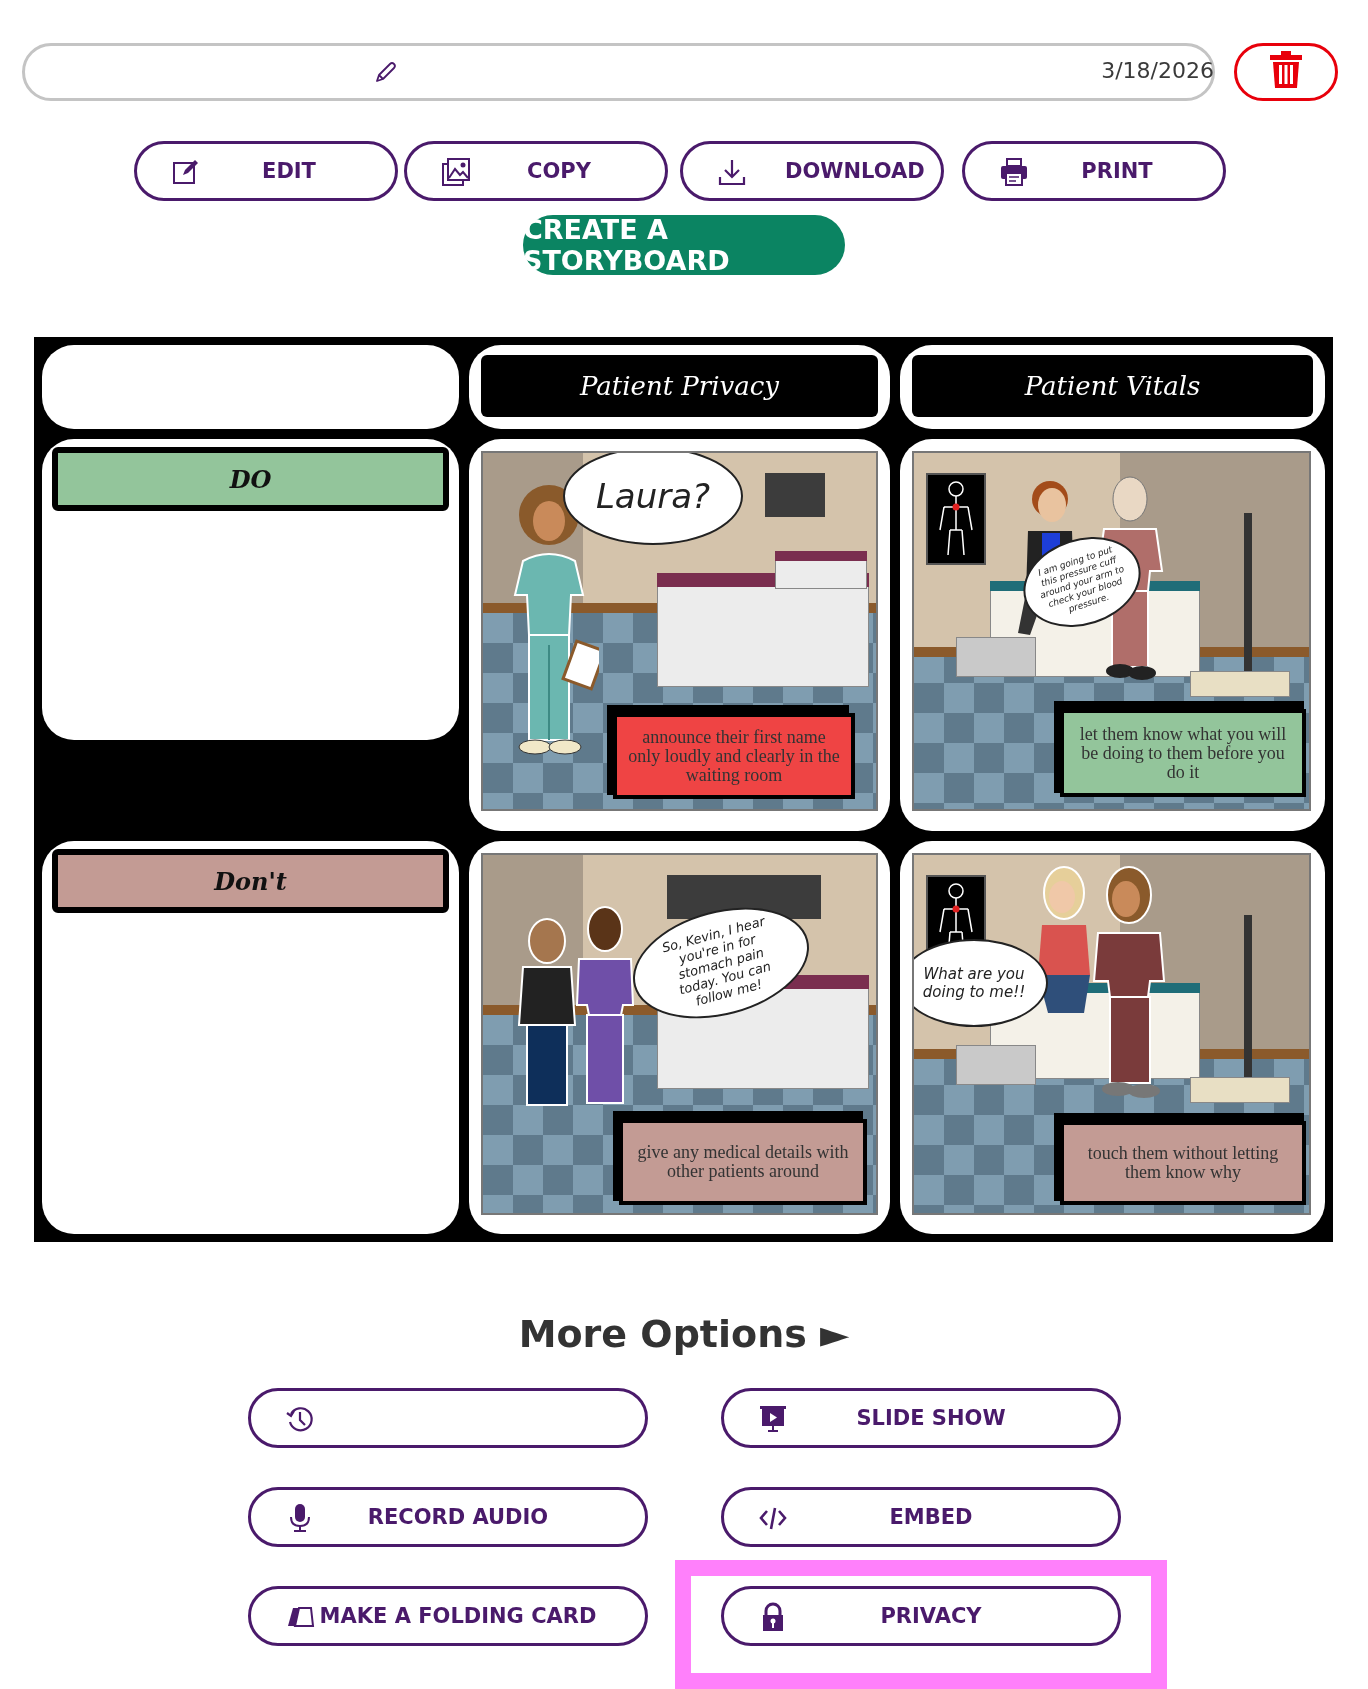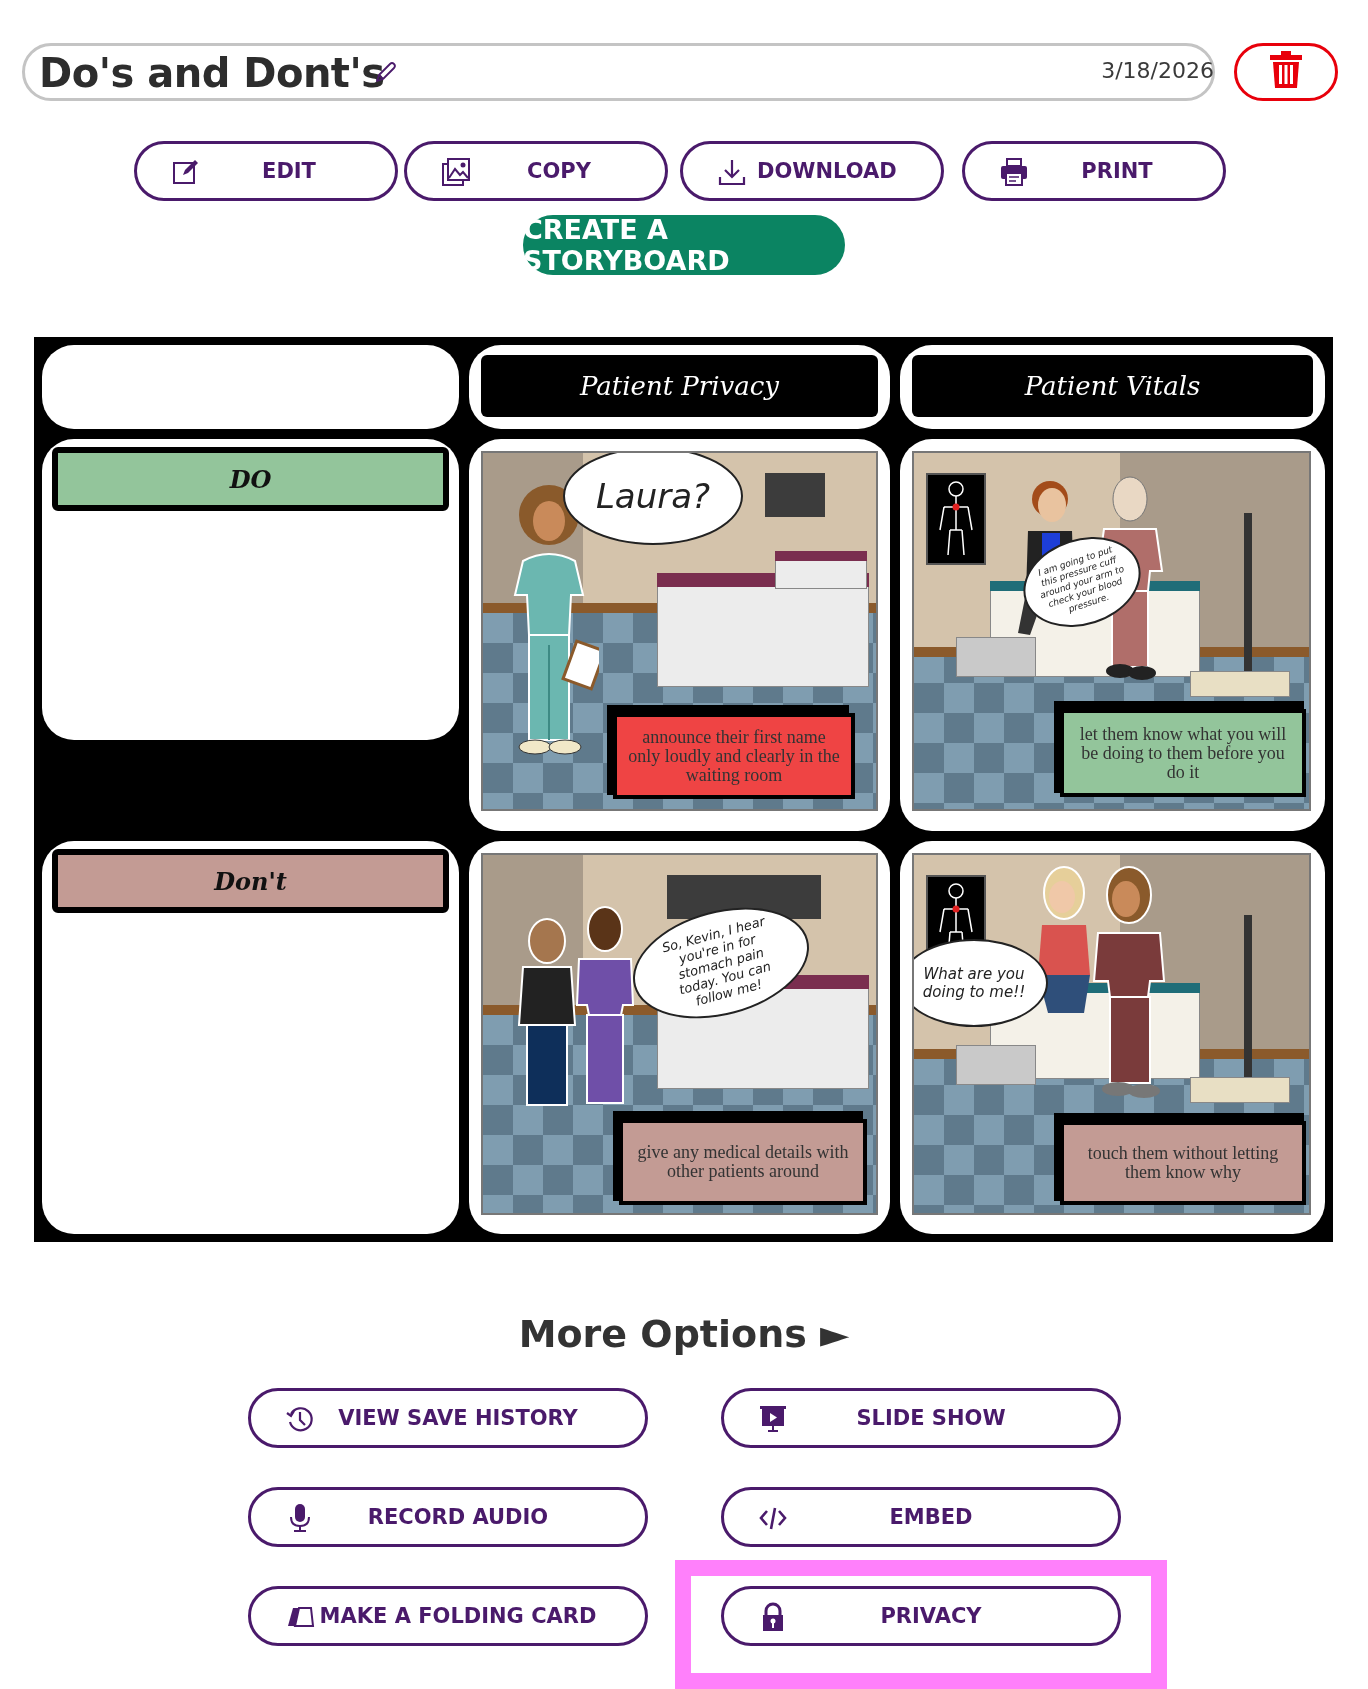--- a/index.html
+++ b/index.html
@@ -59,21 +59,20 @@
   .opt-btn { position: absolute; width: 400px; height: 60px; border: 3px solid #4a1a6b; border-radius: 30px; background: #fff;
     color: #4a1a6b; font-weight: bold; font-size: 21px; font-family: "DejaVu Sans", sans-serif; cursor: pointer; }
   .opt-btn .icon { position: absolute; left: 34px; top: 13px; width: 30px; height: 30px; }
   .opt-btn .label { position: absolute; inset: 0; display:flex; align-items:center; justify-content:center; padding-left: 20px; }
   .highlight { position: absolute; left: 675px; top: 1560px; width: 492px; height: 129px; border: 16px solid #ff80fb; }
 </style>
 </head>
 <body>
 
 <div class="title-bar">
-  <span class="title-text">Do's and Dont's</span>
   <span class="pencil">
     <svg width="26" height="26" viewBox="0 0 26 26">
         <path d="M5 21 L7 15 L18 4 Q20 2 22 4 Q24 6 22 8 L11 19 Z M7 15 L11 19" fill="none" stroke="#4a1a6b" stroke-width="1.8" stroke-linejoin="round"></path>
       </svg>
   </span>
   <span class="date-text">3/18/2026</span>
 </div>
 <div class="trash-btn">
   <span>
     <svg width="34" height="38" viewBox="0 0 34 38">
@@ -107,21 +106,21 @@
   </span>
   <span class="label">COPY</span>
 </div>
 <div class="action-btn lbl-left" style="left:680px;top:141px;width:264px;">
   <span class="icon" style="left:34px;">
     <svg width="30" height="30" viewBox="0 0 30 30">
         <path d="M15 3 V20 M8 13 L15 20 L22 13" fill="none" stroke="#4a1a6b" stroke-width="2.2"></path>
         <path d="M3 20 V27 H27 V20" fill="none" stroke="#4a1a6b" stroke-width="2.2"></path>
       </svg>
   </span>
-  <span class="label" style="padding-left:74px;">DOWNLOAD</span>
+  <span class="label" style="padding-left:102px;">DOWNLOAD</span>
 </div>
 <div class="action-btn" style="left:962px;top:141px;width:264px;">
   <span class="icon">
     <svg width="30" height="30" viewBox="0 0 30 30">
         <rect x="8" y="2" width="14" height="7" fill="none" stroke="#4a1a6b" stroke-width="2"></rect>
         <rect x="2" y="9" width="26" height="13" rx="2" fill="#4a1a6b"></rect>
         <rect x="7" y="16" width="16" height="12" fill="#fff" stroke="#4a1a6b" stroke-width="2"></rect>
         <line x1="10" y1="20" x2="20" y2="20" stroke="#4a1a6b" stroke-width="1.5"></line>
         <line x1="10" y1="24" x2="17" y2="24" stroke="#4a1a6b" stroke-width="1.5"></line>
       </svg>
@@ -277,21 +276,20 @@
 <div class="more-title">More Options ►</div>
 
 <div class="opt-btn" style="left:248px;top:1388px;">
   <span class="icon">
     <svg width="30" height="30" viewBox="0 0 30 30">
         <path d="M6 10 A11 11 0 1 1 5 18" fill="none" stroke="#4a1a6b" stroke-width="2.2"></path>
         <path d="M2 9 L6 12 L9 7" fill="none" stroke="#4a1a6b" stroke-width="2.2"></path>
         <path d="M15 8 V16 L20 21" fill="none" stroke="#4a1a6b" stroke-width="2.2"></path>
       </svg>
   </span>
-  <span class="label">VIEW SAVE HISTORY</span>
 </div>
 <div class="opt-btn" style="left:721px;top:1388px;">
   <span class="icon">
     <svg width="30" height="30" viewBox="0 0 30 30">
         <rect x="2" y="2" width="26" height="3" fill="#4a1a6b"></rect>
         <rect x="4" y="5" width="22" height="17" fill="#4a1a6b"></rect>
         <path d="M12 9 L19 13.5 L12 18 Z" fill="#fff"></path>
         <rect x="14" y="22" width="2" height="5" fill="#4a1a6b"></rect>
         <rect x="10" y="26" width="10" height="2" fill="#4a1a6b"></rect>
       </svg>

